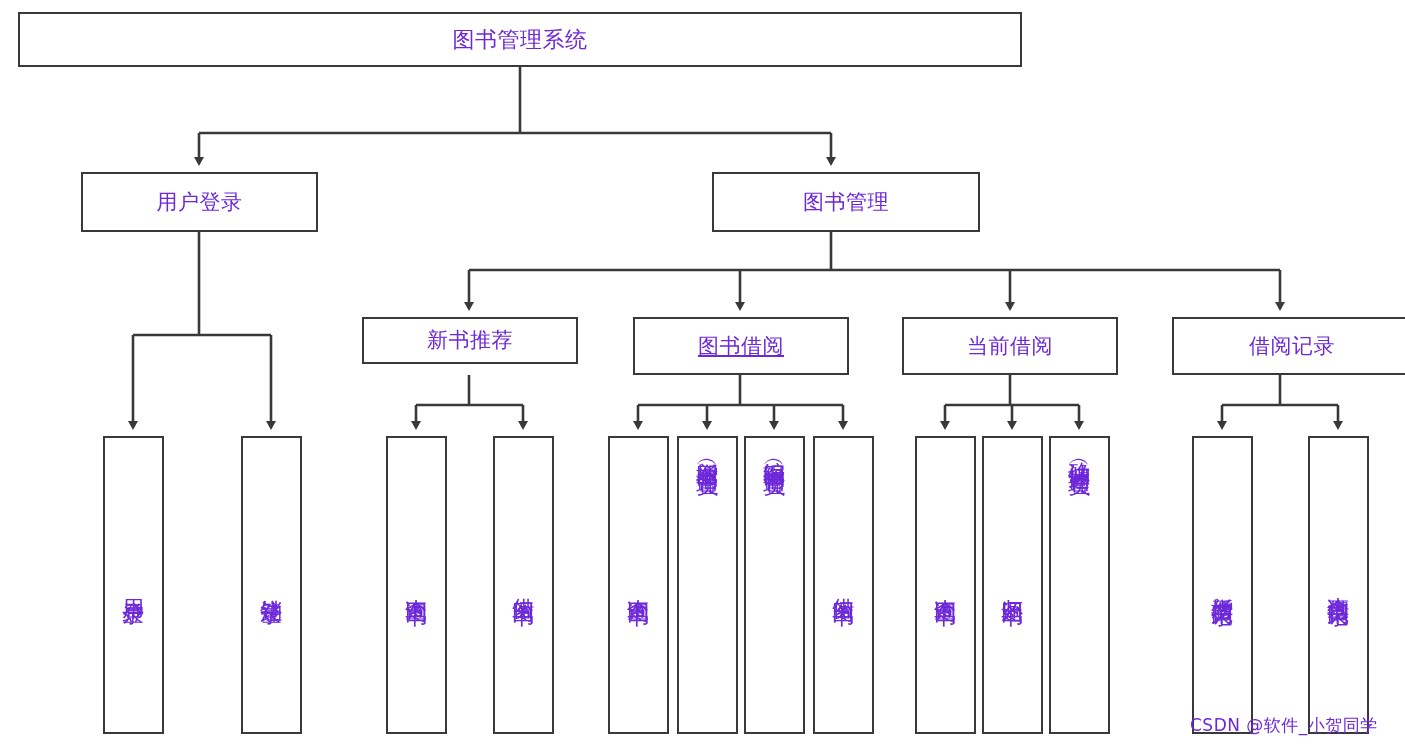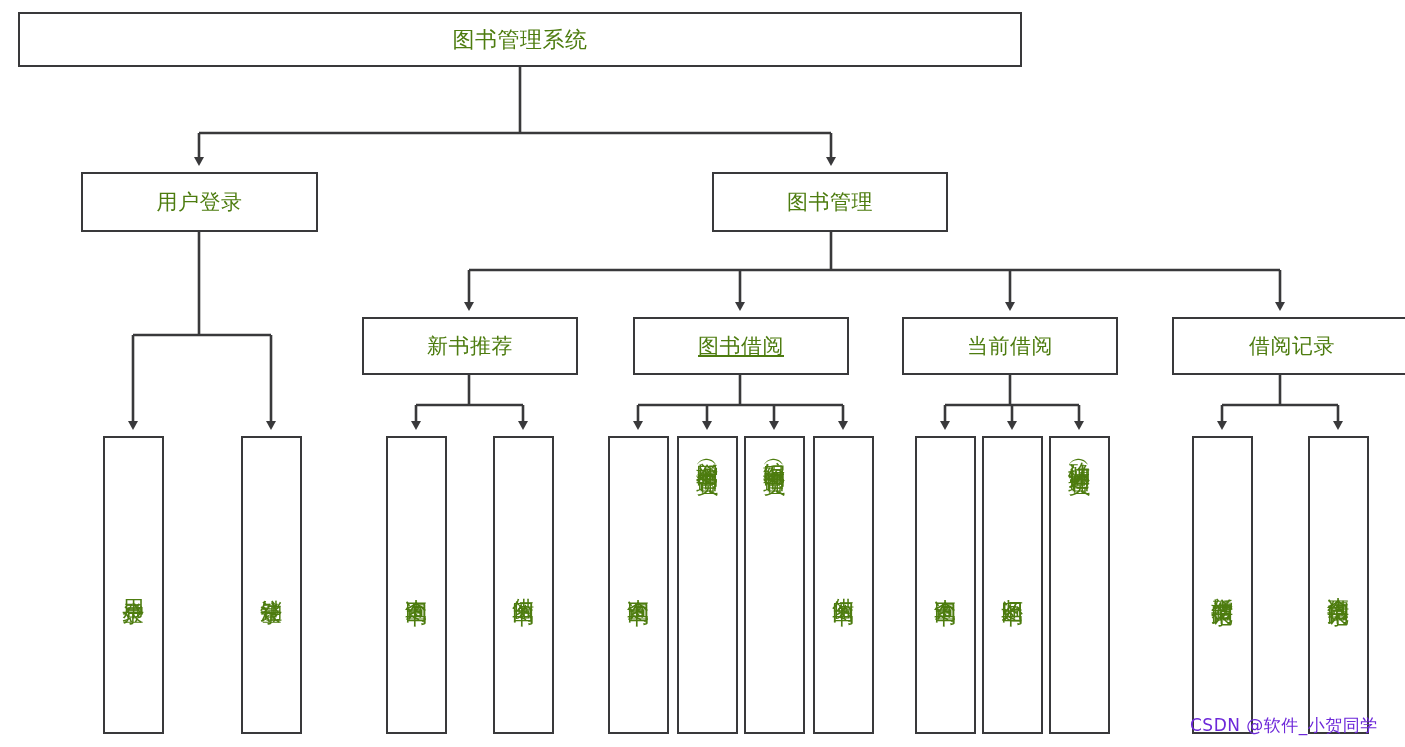--- a/index.html
+++ b/index.html
@@ -27,21 +27,21 @@
     pointer-events: none;
   }
   .node {
     position: absolute;
     box-sizing: border-box;
     background: #ffffff;
     border: 2px solid #39393b;
     display: flex;
     align-items: center;
     justify-content: center;
-    color: #4d7c0f;
+    color: #6d28d9;
   }
   .node .label {
     display: block;
     text-align: center;
     line-height: 1.18;
     white-space: nowrap;
   }
   
   .node.horiz .label {
     font-size: 21px;
@@ -133,25 +133,25 @@
     </g>
   </svg>
 
   <div class="node horiz root" style="left:18px; top:12px; width:1004px; height:55px;">
     <span class="label">图书管理系统</span>
   </div>
 
   <div class="node horiz" style="left:81px; top:172px; width:237px; height:60px;">
     <span class="label">用户登录</span>
   </div>
-  <div class="node horiz" style="left:712px; top:172px; width:236px; height:60px;">
+  <div class="node horiz" style="left:712px; top:172px; width:268px; height:60px;">
     <span class="label">图书管理</span>
   </div>
 
-  <div class="node horiz" style="left:362px; top:317px; width:216px; height:58px;">
+  <div class="node horiz" style="left:362px; top:317px; width:216px; height:47px;">
     <span class="label">新书推荐</span>
   </div>
   <div class="node horiz" style="left:633px; top:317px; width:216px; height:58px;text-decoration:underline;">
     <span class="label">图书借阅</span>
   </div>
   <div class="node horiz" style="left:902px; top:317px; width:216px; height:58px;justify-content:center;">
     <span class="label">当前借阅</span>
   </div>
   <div class="node horiz" style="left:1172px; top:317px; width:240px; height:58px;">
     <span class="label">借阅记录</span>

